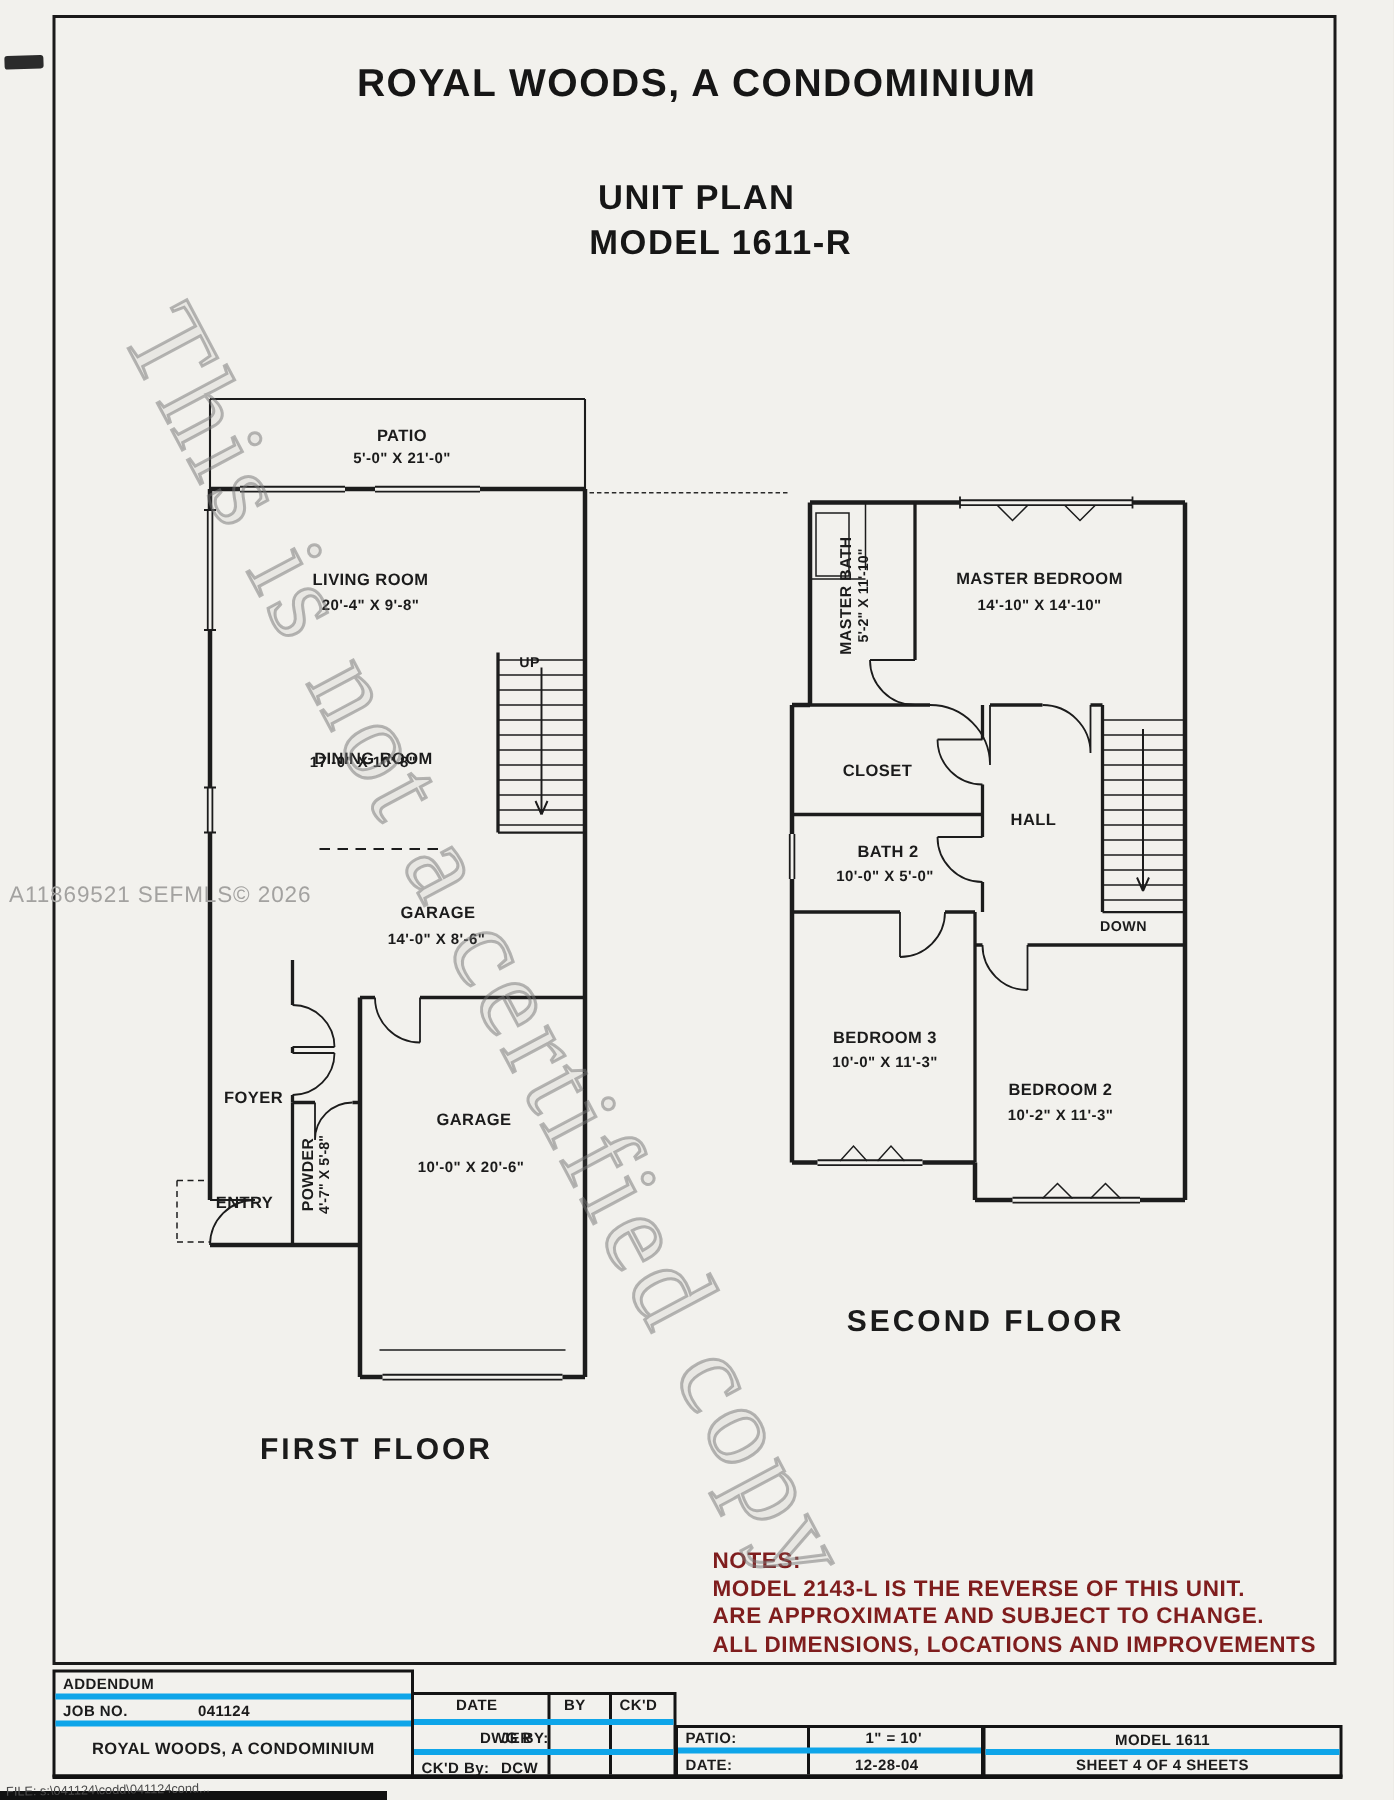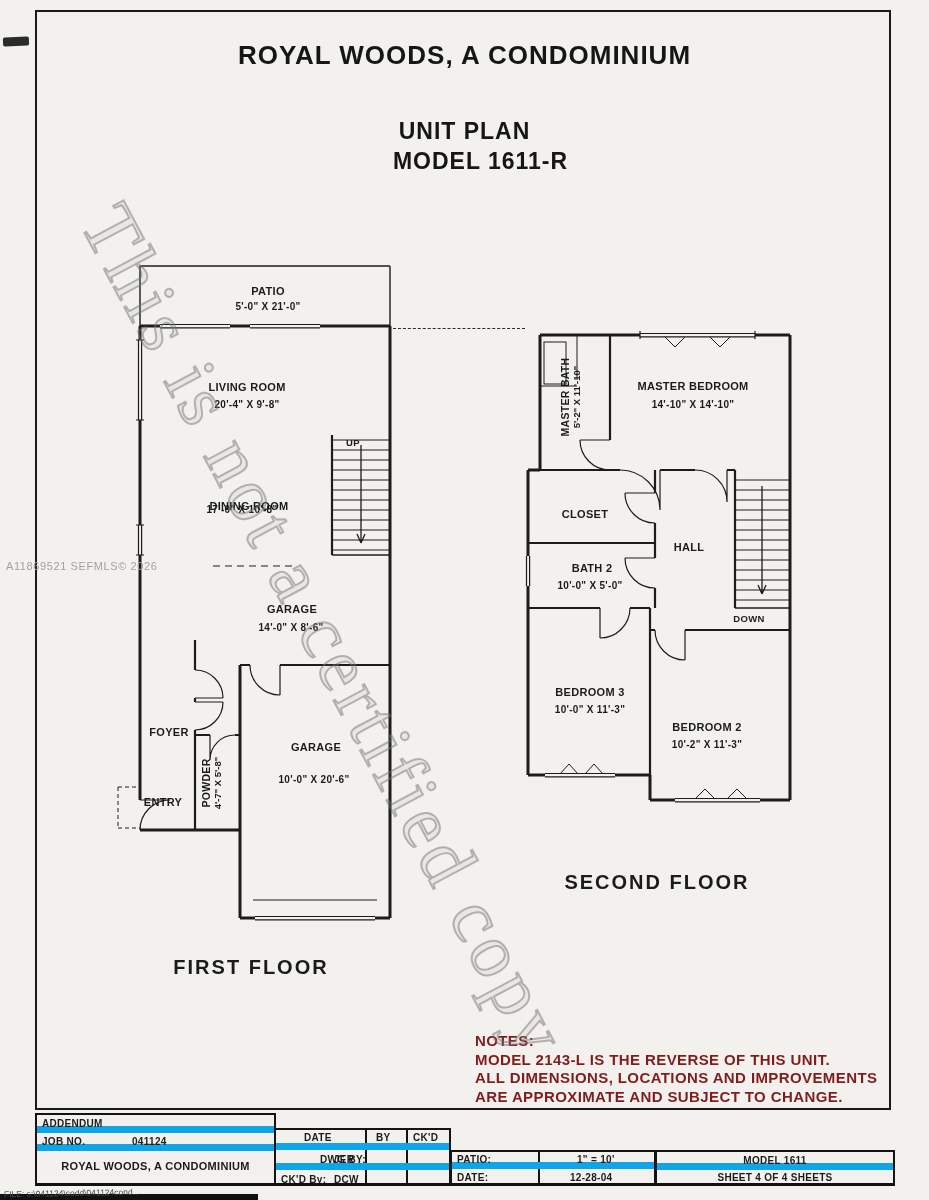--- a/index.html
+++ b/index.html
@@ -24,35 +24,35 @@
   .vblock .dm{font-size:9.5px;font-weight:600;display:block;}
   
   .notes{position:absolute;left:475px;top:1032px;z-index:3;font-weight:700;font-size:15px;
          letter-spacing:.4px;line-height:18.5px;color:#7f1d1d;}
   
   .wm{position:absolute;left:140px;top:190px;z-index:5;transform:rotate(62deg);
       transform-origin:left top;font-family:"Liberation Serif",serif;font-size:76px;
       letter-spacing:5px;white-space:nowrap;color:rgba(150,150,150,0.10);
       -webkit-text-stroke:2px rgba(118,118,118,0.5);pointer-events:none;}
   
-  .mls{position:absolute;left:6px;top:560px;font-size:11px;color:#a3a2a0;
+  .mls{position:absolute;left:6px;top:588px;font-size:15px;color:#a3a2a0;
        letter-spacing:.6px;z-index:6;}
   .filenote{position:absolute;left:4px;top:1188px;font-size:8.5px;color:#4a4a4a;
             transform:rotate(-1deg);z-index:6;}
   .artifact{position:absolute;left:3px;top:37px;width:26px;height:9px;background:#2b2b2b;
             border-radius:2px;transform:rotate(-2deg);}
   .edgebar{position:absolute;left:0;top:1194px;width:258px;height:6px;background:#111;}
   
   .alignline{position:absolute;left:393px;top:328px;width:132px;height:0;
              border-top:1.6px dashed #2a2a2a;z-index:1;}
   
   .plansvg{position:absolute;z-index:2;}
   
   .tb{position:absolute;border:2px solid #141414;box-sizing:border-box;background:transparent;z-index:4;}
-  .tb .row{position:relative;box-sizing:border-box;border-bottom:7px solid #0ea5e9;
+  .tb .row{position:relative;box-sizing:border-box;border-bottom:4px solid #0ea5e9;
            font-size:10px;font-weight:700;letter-spacing:.3px;}
   .tb .row:last-child{border-bottom:none;}
   .cellline{position:absolute;top:0;width:2px;background:#141414;}
   .abs{position:absolute;white-space:nowrap;}
   .ctr{position:absolute;left:0;right:0;text-align:center;}
   .botline{position:absolute;left:35px;top:1183px;width:860px;height:3px;background:#111;z-index:5;}
 </style>
 </head>
 <body>
 
@@ -189,22 +189,22 @@
   <div class="lbl tiny" style="left:749px;top:618px;">DOWN</div>
   <div class="lbl" style="left:590px;top:692px;">BEDROOM 3</div>
   <div class="lbl dims" style="left:590px;top:709px;">10'-0" X 11'-3"</div>
   <div class="lbl" style="left:707px;top:727px;">BEDROOM 2</div>
   <div class="lbl dims" style="left:707px;top:744px;">10'-2" X 11'-3"</div>
   <div class="lbl floor-title" style="left:657px;top:882px;">SECOND FLOOR</div>
 
   <div class="notes">
     <div>NOTES:</div>
     <div>MODEL 2143-L IS THE REVERSE OF THIS UNIT.</div>
+    <div>ARE APPROXIMATE AND SUBJECT TO CHANGE.</div>
     <div>ALL DIMENSIONS, LOCATIONS AND IMPROVEMENTS</div>
-    <div>ARE APPROXIMATE AND SUBJECT TO CHANGE.</div>
   </div>
 
   <div class="wm">This is not a certified copy</div>
 
   <div class="mls">A11869521  SEFMLS© 2026</div>
   <div class="filenote">FILE: s:\041124\codd\041124cond...</div>
   <div class="edgebar"></div>
 
   <div class="tb" style="left:35px;top:1113px;width:241px;height:72px;">
     <div class="row" style="height:18px;">

